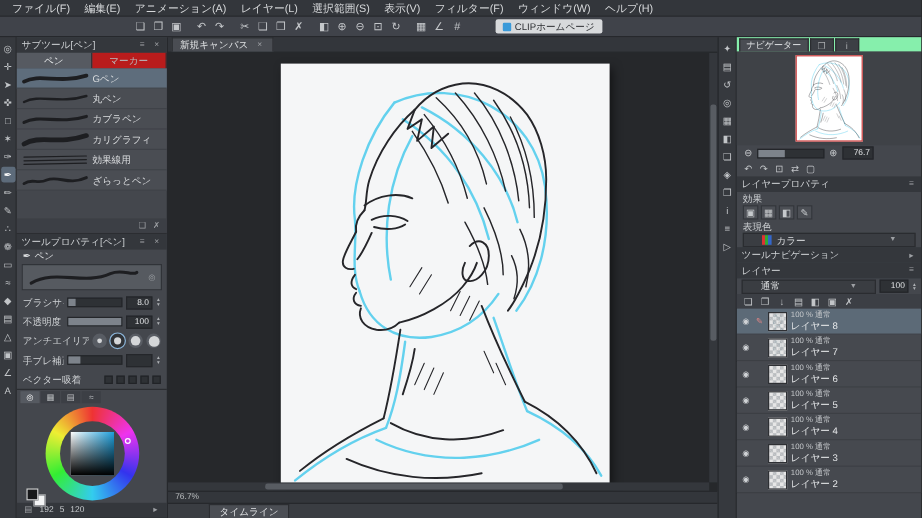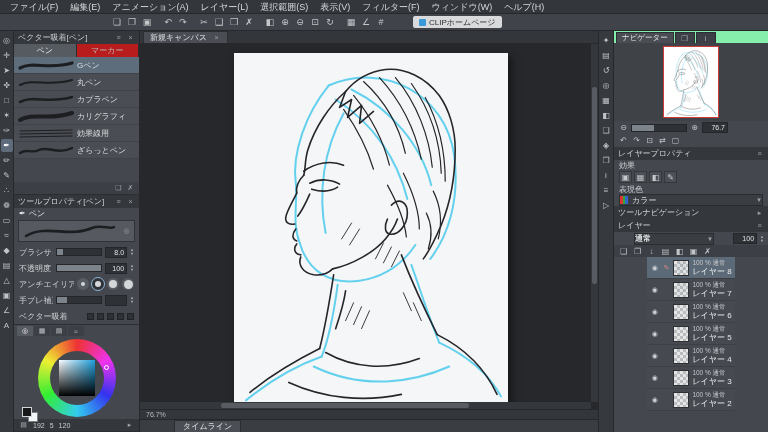--- a/index.html
+++ b/index.html
@@ -103,28 +103,28 @@
   .navtab.small{width:20px;justify-content:center;background:#3c3f45;color:#aaadb0;}
   .navbody{height:78px;background:#3f4247;display:flex;align-items:center;justify-content:center;flex:none;}
   .navthumb{width:56px;height:72px;background:#fff;border:1px solid #cc3b3b;}
   .navctl{height:13px;display:flex;align-items:center;gap:2px;padding:0 4px;flex:none;}
   .nic{width:11px;height:11px;display:flex;align-items:center;justify-content:center;font-size:8px;color:#c2c5c8;}
   .lprow{height:10px;display:flex;align-items:center;padding:0 5px;font-size:8px;color:#cfd2d5;flex:none;}
   .lpicons{height:14px;display:flex;align-items:center;gap:2px;padding:0 5px;flex:none;}
   .fxbtn{width:13px;height:12px;background:#4c4f55;border:1px solid #33363b;display:flex;
          align-items:center;justify-content:center;font-size:8px;color:#c6c9cc;}
   .combo{height:12px;background:#3a3d42;border:1px solid #2a2c30;display:flex;align-items:center;
-         font-size:8px;color:#dcdee0;padding:0 0;gap:4px;margin:0 5px;flex:none;}
+         font-size:8px;color:#dcdee0;padding:0 15px;gap:4px;margin:0 5px;flex:none;}
   .combo .chev{margin-left:auto;font-size:6px;color:#9da0a4;}
   .chip{width:8px;height:8px;background:linear-gradient(90deg,#d33 33%,#3a3 33% 66%,#36c 66%);flex:none;}
   .blendrow{height:13px;display:flex;align-items:center;gap:3px;padding:0 4px;flex:none;}
-  .blendrow .combo{flex:1;margin:16px;font-weight:bold;}
+  .blendrow .combo{flex:1;margin:0;}
   .licons{height:12px;display:flex;align-items:center;gap:3px;padding:0 4px;background:#3c3f45;flex:none;}
   .lic{font-size:8px;color:#c2c5c8;width:11px;text-align:center;}
-  .lrows{flex:1;overflow:hidden;display:flex;flex-direction:column;align-items:center;}
+  .lrows{flex:1;overflow:hidden;display:flex;flex-direction:column;}
   .lrow{height:22px;display:flex;align-items:center;gap:3px;padding:0 3px;flex:none;
         border-bottom:1px solid #3c3f44;background:#46494f;}
   .lrow.sel{background:#5c6a77;}
   .leye{width:9px;font-size:7px;color:#cfd2d5;text-align:center;}
   .lpen{width:8px;font-size:7px;color:#e08585;text-align:center;}
   .lthumb{width:16px;height:16px;border:1px solid #2e3034;overflow:hidden;flex:none;}
   .ltxt{display:flex;flex-direction:column;min-width:0;}
   .l1{font-size:6.5px;color:#c3c6c9;line-height:8px;white-space:nowrap;}
   .l2{font-size:8px;color:#e6e8ea;line-height:9px;white-space:nowrap;}
   .checker{background-color:#e6e6e6;
@@ -259,21 +259,21 @@
       <span class="stool">△</span>
       <span class="stool">▣</span>
       <span class="stool">∠</span>
       <span class="stool">A</span>
     </div>
 
     <div class="leftpanels">
 
       <div class="panel" style="height:164px">
         <div class="phdr">
-          <span class="t">ベクター吸着[ペン]</span>
+          <span class="t">サブツール[ペン]</span>
           <span class="hic">≡</span>
           <span class="hic">×</span>
         </div>
         <div class="tabs">
           <div class="tab on">ペン</div>
           <div class="tab">マーカー</div>
         </div>
         <div class="srow on">
           <svg class="strokesvg" width="58" height="13" viewBox="0 0 58 13">
               <path d="M3 9 C16 2 32 11 55 4" stroke-width="3.2"></path>

